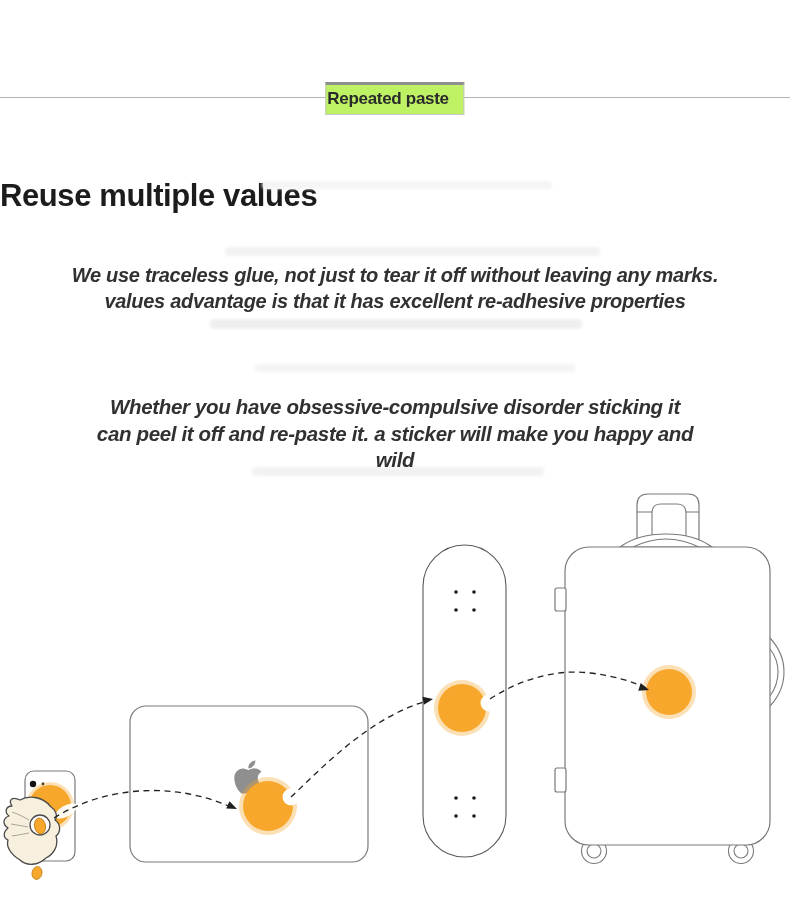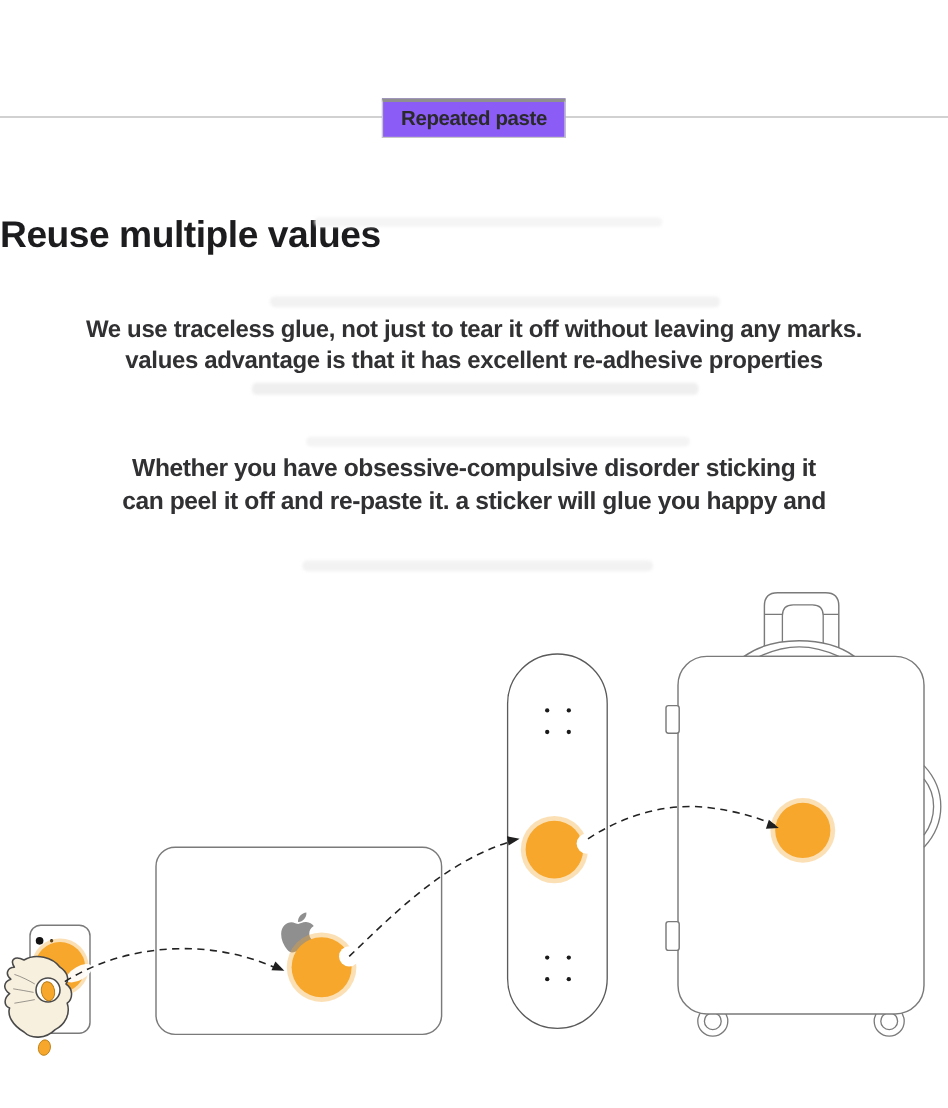--- a/index.html
+++ b/index.html
@@ -4,33 +4,33 @@
 <style>
   html,body{margin:0;padding:0;background:#fff;}
   .page{
     position:relative;width:790px;height:923px;background:#ffffff;
     font-family:"Liberation Sans",sans-serif;overflow:hidden;
   }
   
   .divider{position:absolute;left:0;top:97px;width:790px;height:0;border-top:1px solid #b3b3b3;}
   .tag{
     position:absolute;left:50%;top:82px;transform:translateX(-50%);
-    background:#8b5cf6;border:1px solid #c7c7c7;border-top:3px solid #8f8f8f;
-    padding:4px 15px 5px 15px;
+    background:#bef264;border:1px solid #c7c7c7;border-top:3px solid #8f8f8f;
+    padding:4px 15px 5px 1px;
     font-size:17px;font-weight:700;color:#2a2a2a;letter-spacing:-0.3px;white-space:nowrap;
   }
   
   .heading{
     position:absolute;left:0;top:178px;width:790px;margin:0;
     font-size:31px;font-weight:700;color:#1c1c1e;letter-spacing:-0.4px;
   }
-  .para{position:absolute;left:0;width:790px;text-align:center;font-weight:700;color:#313133;}
+  .para{position:absolute;left:0;width:790px;text-align:center;font-weight:700;color:#313133;font-style:italic;}
   .para div{white-space:nowrap;}
   .para1{top:262px;font-size:20px;line-height:26px;letter-spacing:-0.3px;}
-  .para2{top:378px;font-size:20.5px;line-height:26.5px;letter-spacing:-0.35px;}
+  .para2{top:394px;font-size:20.5px;line-height:26.5px;letter-spacing:-0.35px;}
   
   .ghost{position:absolute;background:#f1f1f1;border-radius:4px;filter:blur(1.5px);}
   .g1{left:262px;top:181px;width:290px;height:8px;background:#f5f5f5;}
   .g2{left:225px;top:247px;width:375px;height:9px;background:#f2f2f2;}
   .g3{left:210px;top:319px;width:372px;height:10px;background:#efefef;}
   .g4{left:255px;top:364px;width:320px;height:8px;background:#f4f4f4;}
   .g5{left:252px;top:467px;width:292px;height:9px;background:#f2f2f2;}
   
   .illu{position:absolute;left:0;top:488px;width:790px;height:435px;}
   .ol{fill:#ffffff;stroke:#7a7a7a;stroke-width:1.2;}
@@ -60,21 +60,22 @@
   <div class="ghost g4"></div>
   <div class="ghost g5"></div>
 
   <div class="para para1">
     <div>We use traceless glue, not just to tear it off without leaving any marks.</div>
     <div>values advantage is that it has excellent re-adhesive properties</div>
   </div>
 
   <div class="para para2">
     <div>Whether you have obsessive-compulsive disorder sticking it</div>
-    <div>can peel it off and re-paste it. a sticker will glue you happy and</div>
+    <div>can peel it off and re-paste it. a sticker will make you happy and</div>
+    <div>wild</div>
   </div>
 
   <svg class="illu" viewBox="0 488 790 435">
 
     <g>
 
       <circle class="oln" cx="594" cy="851" r="12.5"></circle>
       <circle class="oln" cx="594" cy="851" r="7"></circle>
       <circle class="oln" cx="741" cy="851" r="12.5"></circle>
       <circle class="oln" cx="741" cy="851" r="7"></circle>

